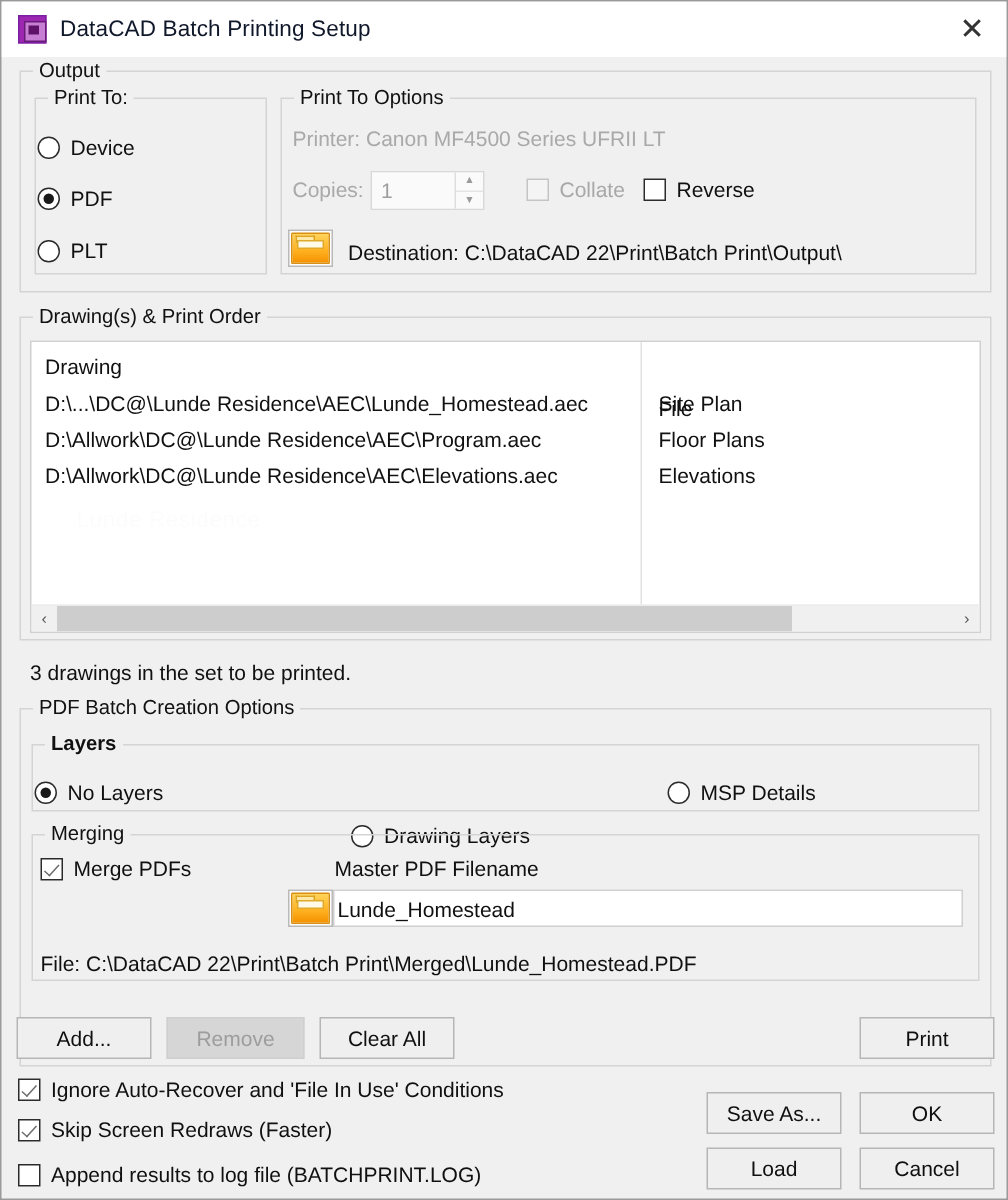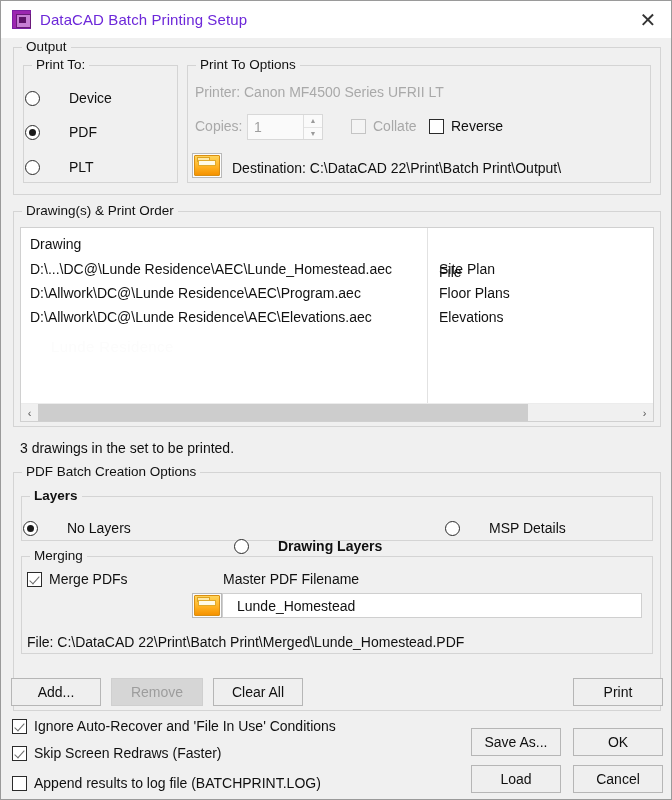--- a/index.html
+++ b/index.html
@@ -39,21 +39,21 @@
     background: #c77fd4;
     border: 1px solid #6a1b79;
   }
   .title-icon::after {
     content: "";
     position: absolute; left: 6px; top: 6px;
     width: 7px; height: 6px;
     background: #5e1369;
   }
   .title-text {
-    font-size: 15px; color: #6d28d9;
+    font-size: 15px; color: #0f172a;
     letter-spacing: .1px;
   }
   .close-btn {
     position: absolute; right: 0; top: 0;
     width: 46px; height: 37px;
     display: flex; align-items: center; justify-content: center;
     font-size: 20px; color: #333; font-weight: 300;
     cursor: default;
   }
 
@@ -67,21 +67,21 @@
     position: absolute;
     top: -9px; left: 8px;
     background: #f0f0f0;
     padding: 0 4px;
     font-size: 13.5px;
     color: #111;
     white-space: nowrap;
   }
 
   
-  .radio-row { display: flex; align-items: center; position: absolute; gap: 22px; }
+  .radio-row { display: flex; align-items: center; position: absolute; }
   .radio {
     width: 15px; height: 15px; border-radius: 50%;
     border: 1.4px solid #2b2b2b; background: #fff;
     position: relative; flex: 0 0 auto;
   }
   .radio.checked::after {
     content: ""; position: absolute;
     left: 3px; top: 3px; width: 7px; height: 7px;
     border-radius: 50%; background: #1a1a1a;
   }
@@ -187,21 +187,21 @@
     position: absolute; left: 0; top: 0; bottom: 0;
     width: 82%;
     background: #cdcdcd;
   }
 
   
   .tinput {
     position: absolute;
     border: 1px solid #cfcfcf; background: #ffffff;
     display: flex; align-items: center;
-    padding-left: 14px; font-size: 14px; color: #101010;
+    padding-left: 2px; font-size: 14px; color: #101010;
   }
 
   
   .btn {
     position: absolute;
     background: #efefef;
     border: 1px solid #b6b6b6;
     display: flex; align-items: center; justify-content: center;
     font-size: 14px; color: #101010;
     cursor: default;
@@ -310,21 +310,21 @@
   </div>
 
   <div class="group" style="left:20px; top:495px; width:632px; height:45px;font-weight:bold;">
     <div class="legend">Layers</div>
   </div>
 
   <div class="radio-row" style="left:22px; top:519px;">
     <div class="radio checked"></div>
     <div class="radio-label">No Layers</div>
   </div>
-  <div class="radio-row" style="left:233px; top:537px;font-weight:bold;">
+  <div class="radio-row" style="left:233px; top:548px;">
     <div class="radio"></div>
     <div class="radio-label">Drawing Layers</div>
   </div>
   <div class="radio-row" style="left:444px; top:519px;">
     <div class="radio"></div>
     <div class="radio-label">MSP Details</div>
   </div>
 
   <div class="group" style="left:20px; top:555px; width:632px; height:98px;">
     <div class="legend">Merging</div>

